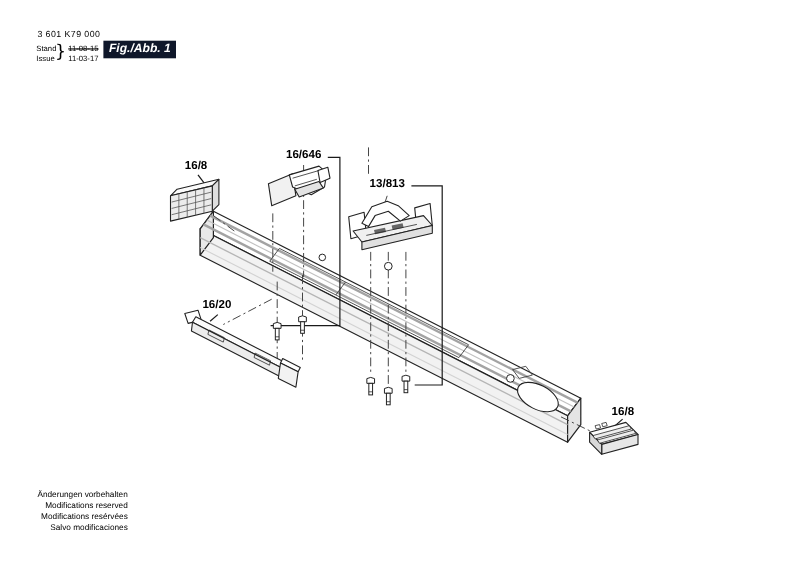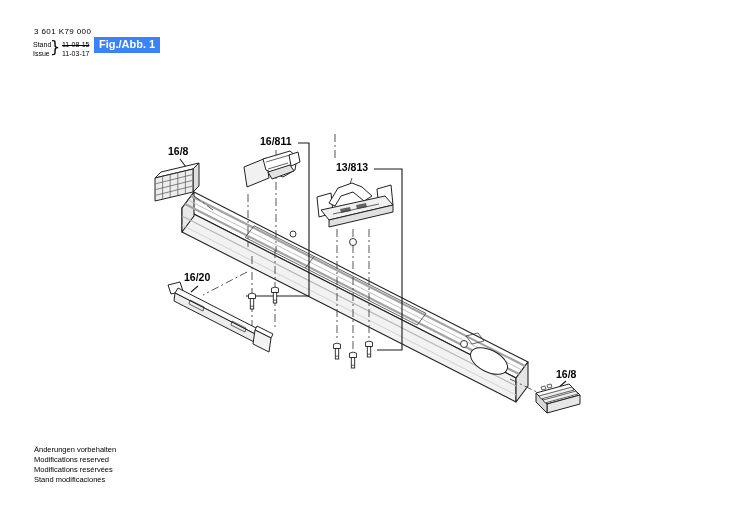--- a/index.html
+++ b/index.html
@@ -4,24 +4,24 @@
 <style>
   html,body{margin:0;padding:0;background:#fff;}
   .stage{position:relative;width:730px;height:516px;background:#fff;overflow:hidden;
          font-family:"Liberation Sans",sans-serif;color:#000;}
   svg.drawing{position:absolute;left:0;top:0;}
   .pn{position:absolute;left:34px;top:27px;font-size:8px;letter-spacing:.4px;white-space:nowrap;}
   .rev-label{position:absolute;font-size:7px;line-height:1;white-space:nowrap;}
   .rev-brace{position:absolute;left:50px;top:38px;font-size:16px;line-height:1.1;font-family:"DejaVu Sans",sans-serif;}
   .rev-date{position:absolute;left:62px;font-size:7px;line-height:1;white-space:nowrap;}
   .struck{text-decoration:line-through;}
-  .badge{position:absolute;left:94px;top:37px;background:#3b82f6;color:#fff;
-         font-size:11px;font-weight:bold;padding:2px 5px 3px 5px;line-height:1;white-space:nowrap;}
+  .badge{position:absolute;left:94px;top:37px;background:#0f172a;color:#fff;
+         font-size:11px;font-weight:bold;padding:2px 5px 3px 5px;line-height:1;white-space:nowrap;font-style:italic;}
   .plabel{position:absolute;font-weight:bold;font-size:10.5px;line-height:1;white-space:nowrap;}
-  .footer{position:absolute;left:34px;top:445px;font-size:7.5px;line-height:10px;white-space:nowrap;}
+  .footer{position:absolute;left:34px;top:445px;font-size:7.5px;line-height:10px;white-space:nowrap;text-align:right;}
 </style>
 </head>
 <body>
 
 <div class="stage">
 
   <div>
     <div class="pn">3 601 K79 000</div>
     <div class="rev-label" style="left:33px;top:41px">Stand</div>
     <div class="rev-label" style="left:33px;top:50px">Issue</div>
@@ -161,25 +161,25 @@
       <polygon points="547,404 580,395 580,404 547,413" fill="#e6e6e6"></polygon>
       <polygon points="536,393 547,404 547,413 536,402" fill="#d8d8d8"></polygon>
       <polygon points="539,396 572,387 574,390 541,399" fill="#ededed" stroke-width="0.7"></polygon>
       <polygon points="543,400 576,391 578,394 545,403" fill="#ededed" stroke-width="0.7"></polygon>
       <polygon points="541,387 545,386 546,389 542,390" fill="#ffffff" stroke-width="0.7"></polygon>
       <polygon points="547,385 551,384 552,387 548,388" fill="#ffffff" stroke-width="0.7"></polygon>
     </g>
   </svg>
 
   <div class="plabel" style="left:168px;top:146px">16/8</div>
-  <div class="plabel" style="left:260px;top:136px">16/811</div>
+  <div class="plabel" style="left:260px;top:136px">16/646</div>
   <div class="plabel" style="left:336px;top:162px">13/813</div>
   <div class="plabel" style="left:184px;top:272px">16/20</div>
   <div class="plabel" style="left:556px;top:369px">16/8</div>
 
   <div class="footer">
     <div>Änderungen vorbehalten</div>
     <div>Modifications reserved</div>
     <div>Modifications resérvées</div>
-    <div>Stand modificaciones</div>
+    <div>Salvo modificaciones</div>
   </div>
 
 </div>
 
 </body></html>

